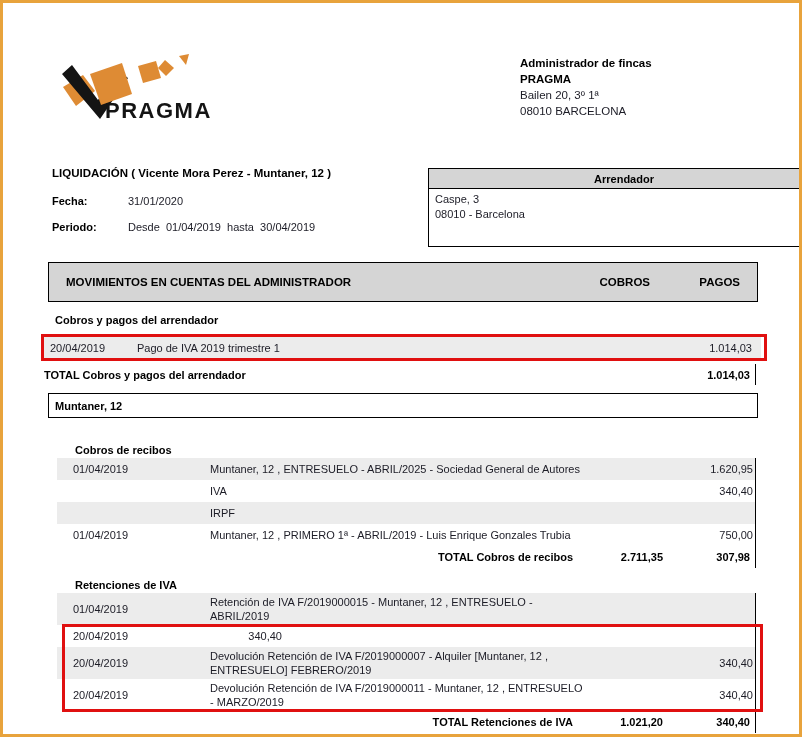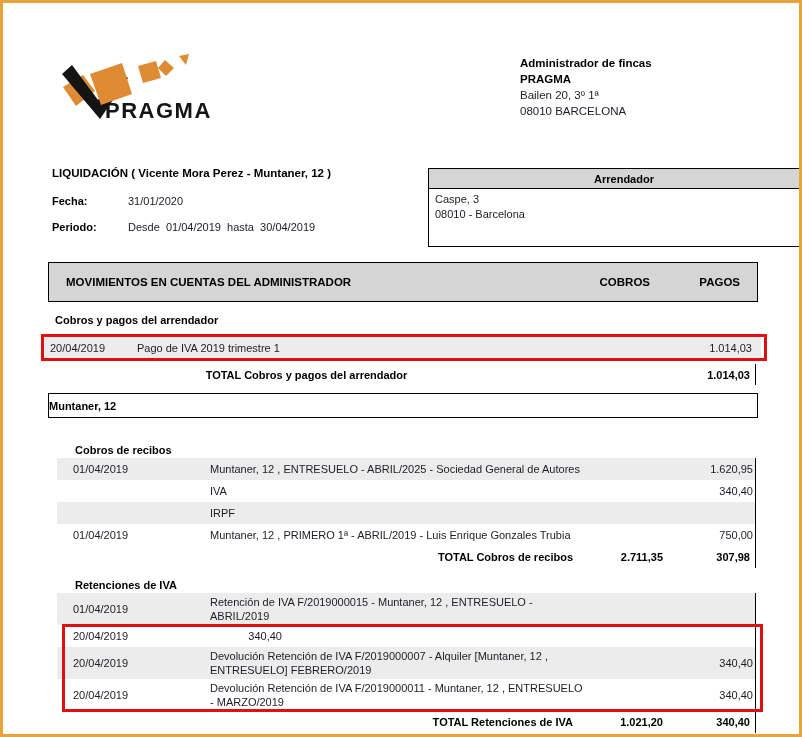--- a/index.html
+++ b/index.html
@@ -49,26 +49,26 @@
   .c-cobros,.c-pagos{flex:none;text-align:right;box-sizing:border-box;}
 
   
   .t1{left:41px;top:334px;width:717px;}
   .t1 .row{padding-left:6px;}
   .t1 .c-date{width:74px;}
   .t1 .c-desc{flex:1;margin-left:13px;}
   .t1 .c-cobros{width:90px;}
   .t1 .c-pagos{width:96px;padding-right:9px;}
   .t1-total{width:712px;display:flex;align-items:center;height:21px;margin-top:5px;border-right:1px solid #000;font-weight:bold;color:#000;box-sizing:border-box;}
-  .t1-total .lbl{flex:1;text-align:center;}
+  .t1-total .lbl{flex:1;text-align:left;}
   .t1-total .c-cobros{width:90px;}
   .t1-total .c-pagos{width:96px;padding-right:5px;}
 
   
-  .prop-box{left:45px;top:390px;width:710px;height:25px;border:1px solid #000;box-sizing:border-box;display:flex;align-items:center;font-weight:bold;color:#000;}
+  .prop-box{left:45px;top:390px;width:710px;height:25px;border:1px solid #000;box-sizing:border-box;display:flex;align-items:center;padding-left:6px;font-weight:bold;color:#000;}
 
   
   .tbl{width:699px;border-right:1px solid #000;box-sizing:border-box;}
   .tbl .row{padding-left:16px;gap:45px;}
   .tbl .c-date{width:74px;}
   .tbl .c-desc{width:408px;margin-left:18px;}
   .tbl .c-cobros{width:90px;}
   .tbl .c-pagos{width:93px;padding-right:6px;}
   .tbl-total{display:flex;align-items:center;height:22px;font-weight:bold;color:#000;padding-left:16px;box-sizing:border-box;}
   .tbl-total .lbl{width:500px;text-align:right;flex:none;}

